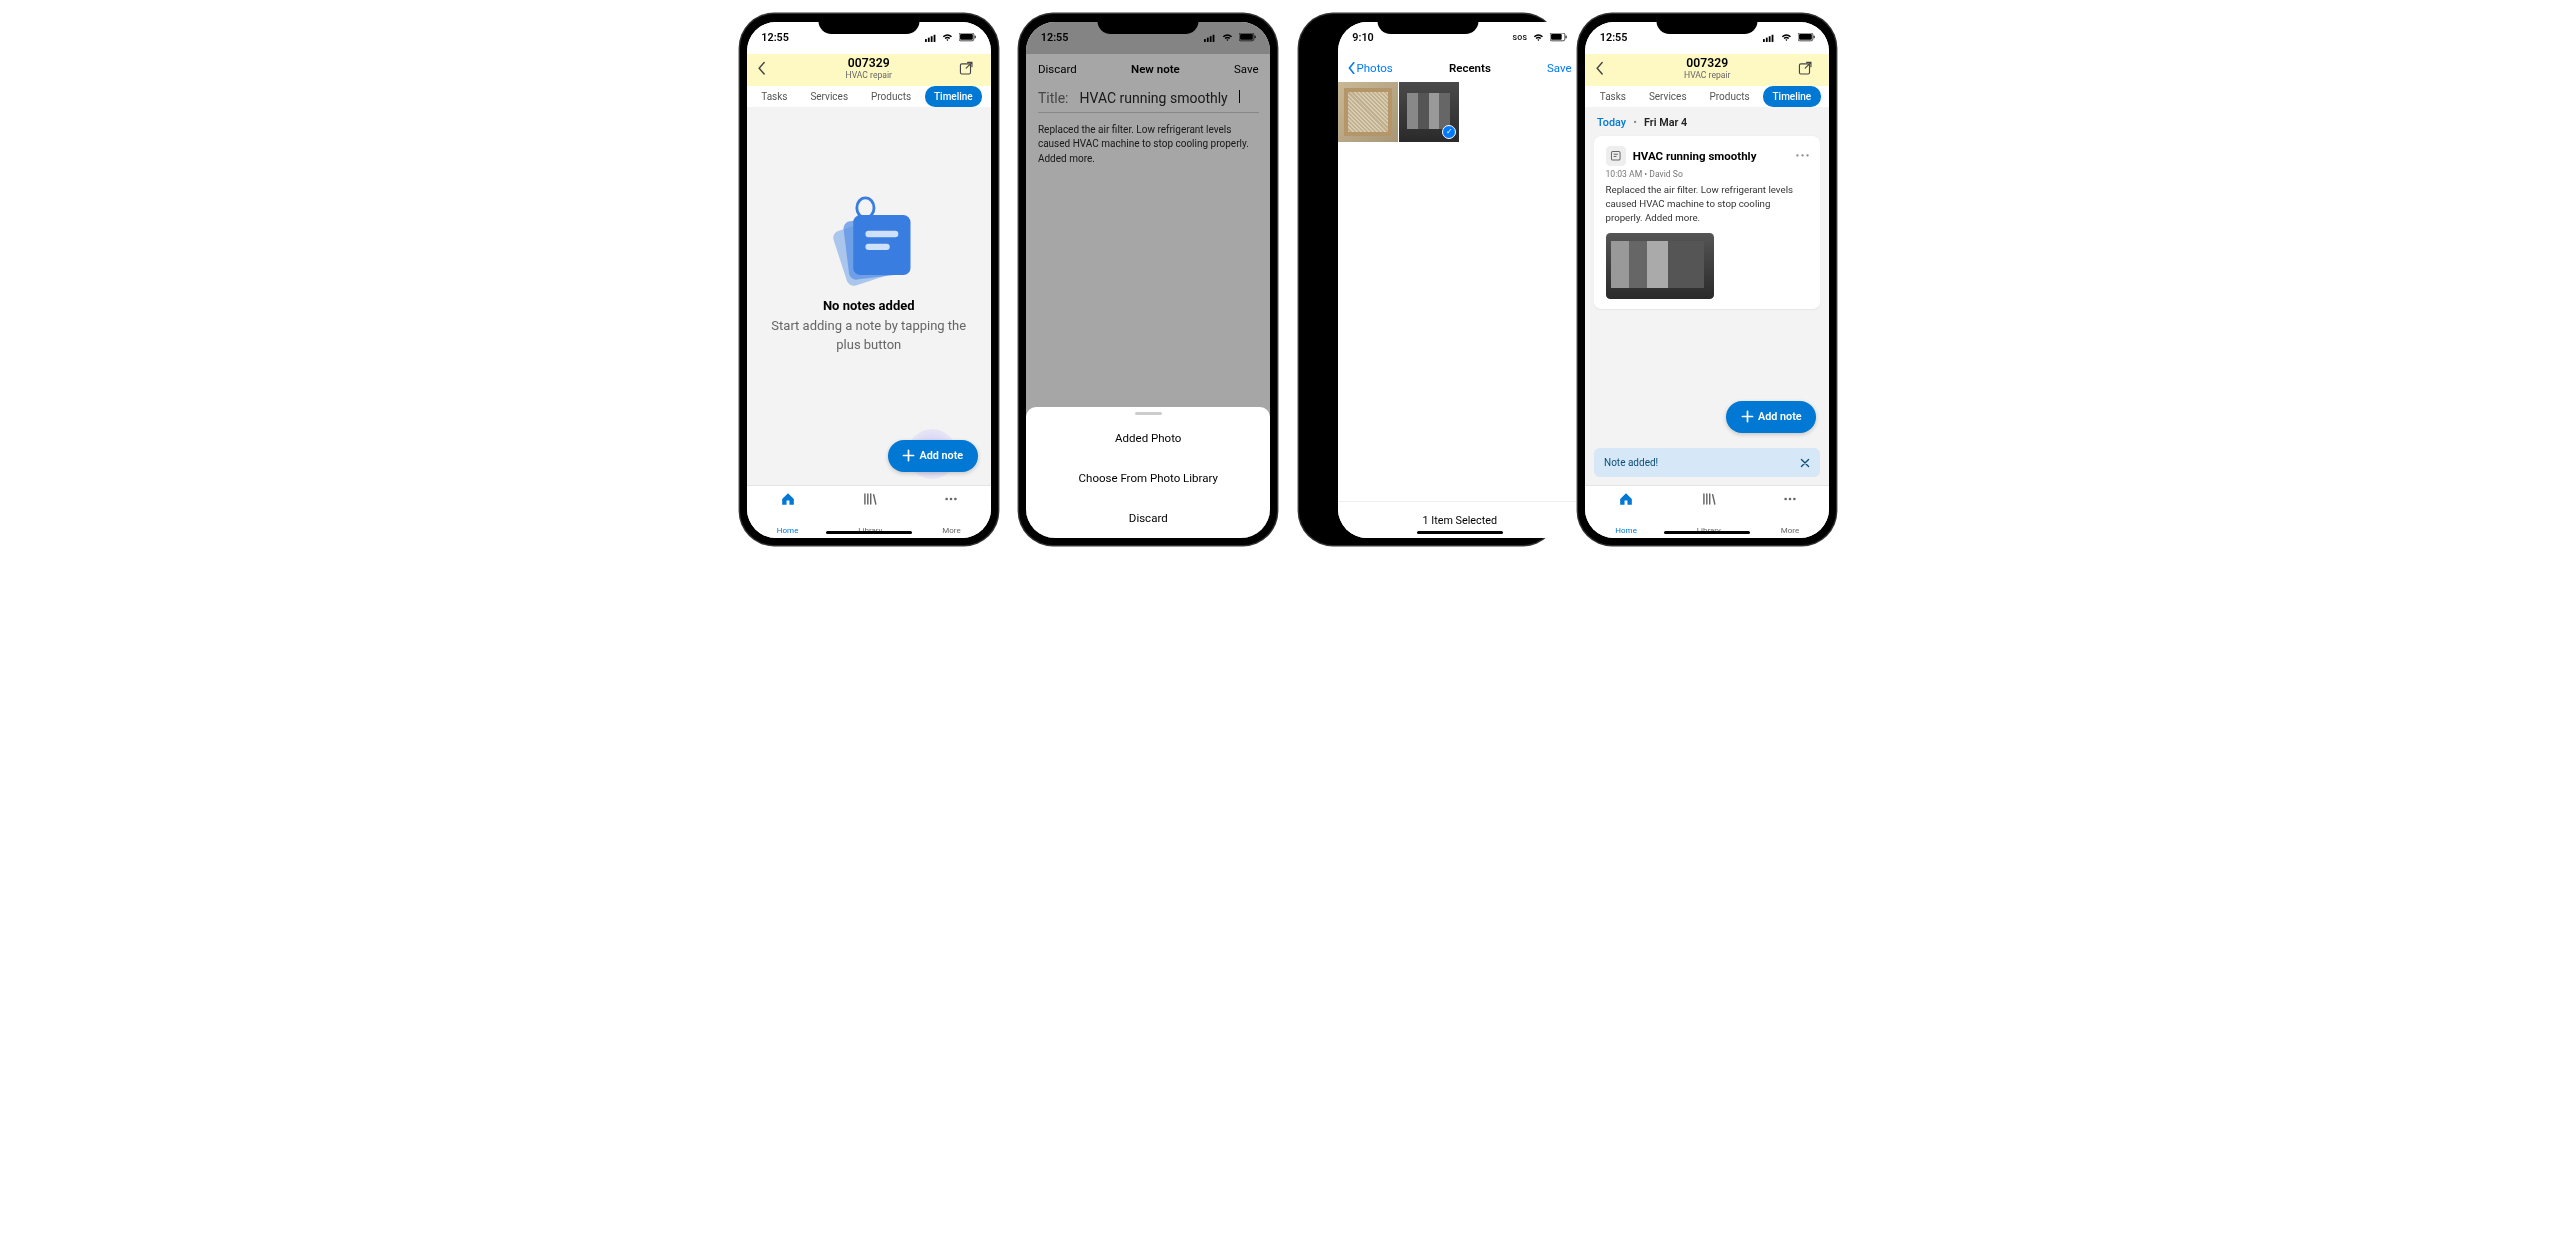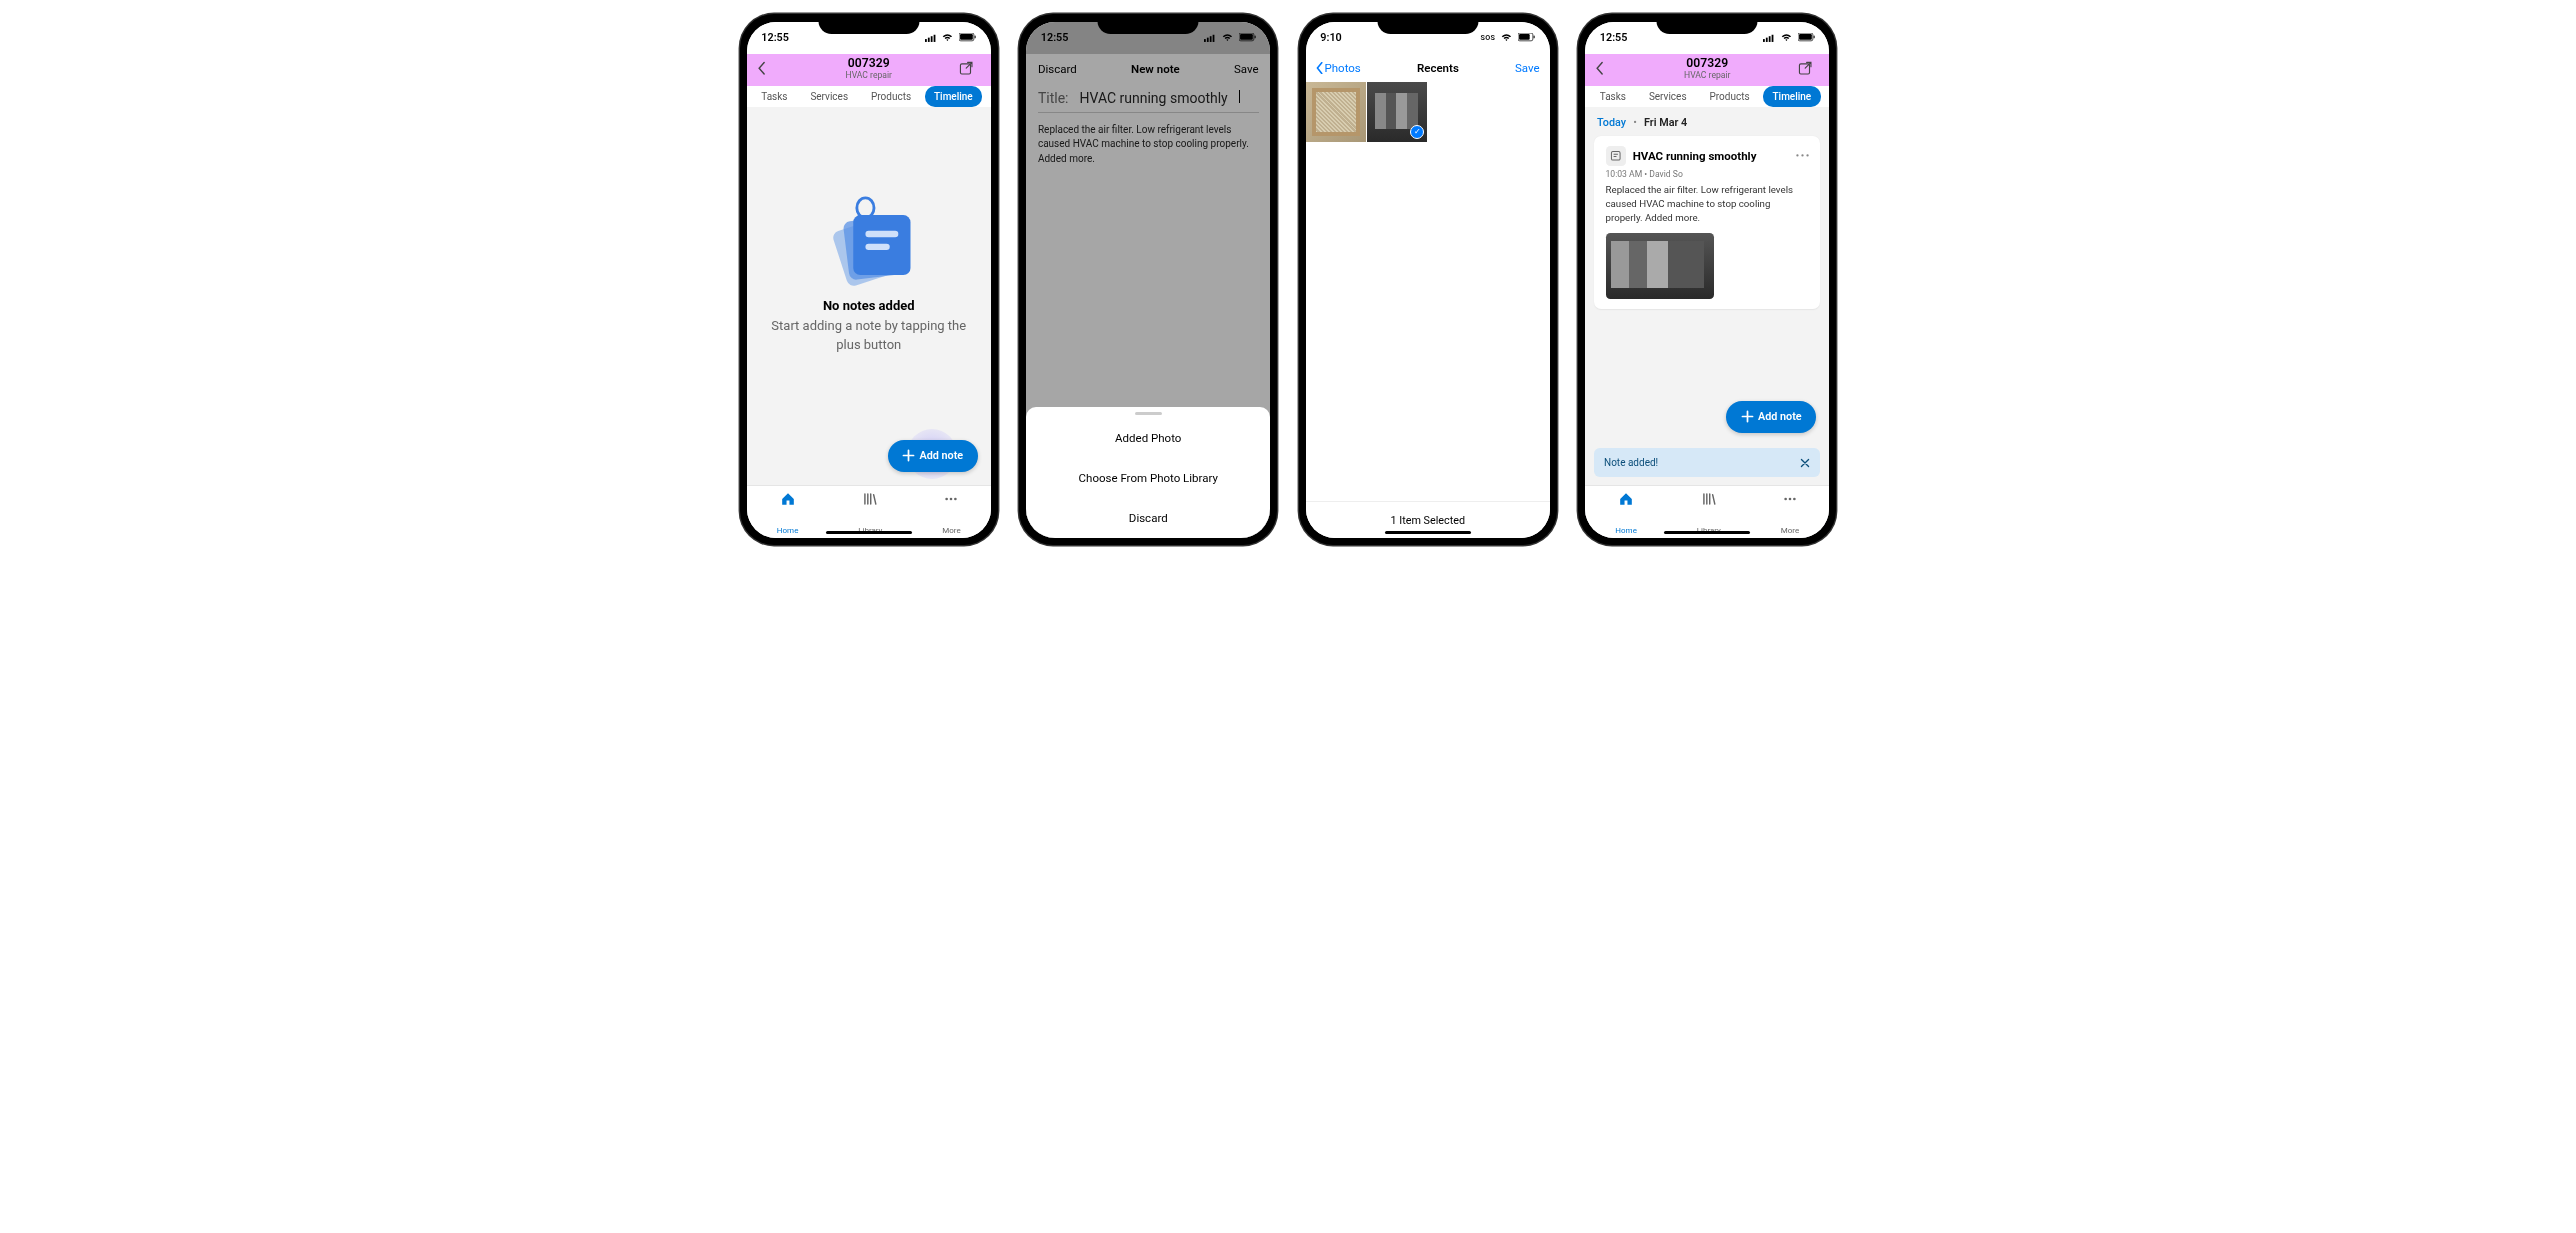--- a/index.html
+++ b/index.html
@@ -49,21 +49,21 @@
     align-items: center;
     padding: 0 14.4px;
     font-size: 10.8px;
     font-weight: 600;
     color: #000;
     background: #fff;
     flex-shrink: 0;
   }
   .status-icons { display: flex; gap: 6px; align-items: center; font-size: 9.3px;}
   .header {
-    background: #f0abfc;
+    background: #fef9c3;
     display: flex;
     align-items: center;
     justify-content: space-between;
     padding: 2.9px 10px 5.7px;
     flex-shrink: 0;
   }
   .header-center { text-align: center; flex: 1; }
   .header-title { font-size: 12.2px; font-weight: 600; color: #000; }
   .header-sub { font-size: 8.6px; color: #666; }
   .back-chevron { font-size: 16px; color: #333; width: 21.5px; }
@@ -377,21 +377,21 @@
       <div class="sheet-item">Added Photo</div>
       <div class="sheet-item">Choose From Photo Library</div>
       <div class="sheet-item">Discard</div>
     </div>
     <div class="home-indicator"></div>
   </div>
 </div>
 
 <div class="phone">
   <div class="notch"></div>
-  <div class="screen" style="background:#fff;">
+  <div class="screen" style="background:#fff;margin-left:32px;">
     <div class="status-bar">
       <span>9:10</span>
       <span class="status-icons">
         <span style="font-size:7.2px;letter-spacing:0.4px;">SOS</span>
         <svg width="10.8" height="8" viewBox="0 0 15 11">
             <path d="M7.5 9.5 L6 8 Q7.5 6.5 9 8 Z M3.5 5.5 Q7.5 2 11.5 5.5 L10 7 Q7.5 4.5 5 7 Z M1 3 Q7.5 -2.5 14 3 L12.5 4.5 Q7.5 0 2.5 4.5 Z" fill="#000"></path>
           </svg>
         <svg width="17" height="8.6" viewBox="0 0 24 12">
             <rect x="0" y="0" width="21" height="11" rx="2.5" fill="none" stroke="#000" stroke-width="1"></rect>
             <rect x="1.5" y="1.5" width="15" height="8" rx="1.5" fill="#000"></rect>

